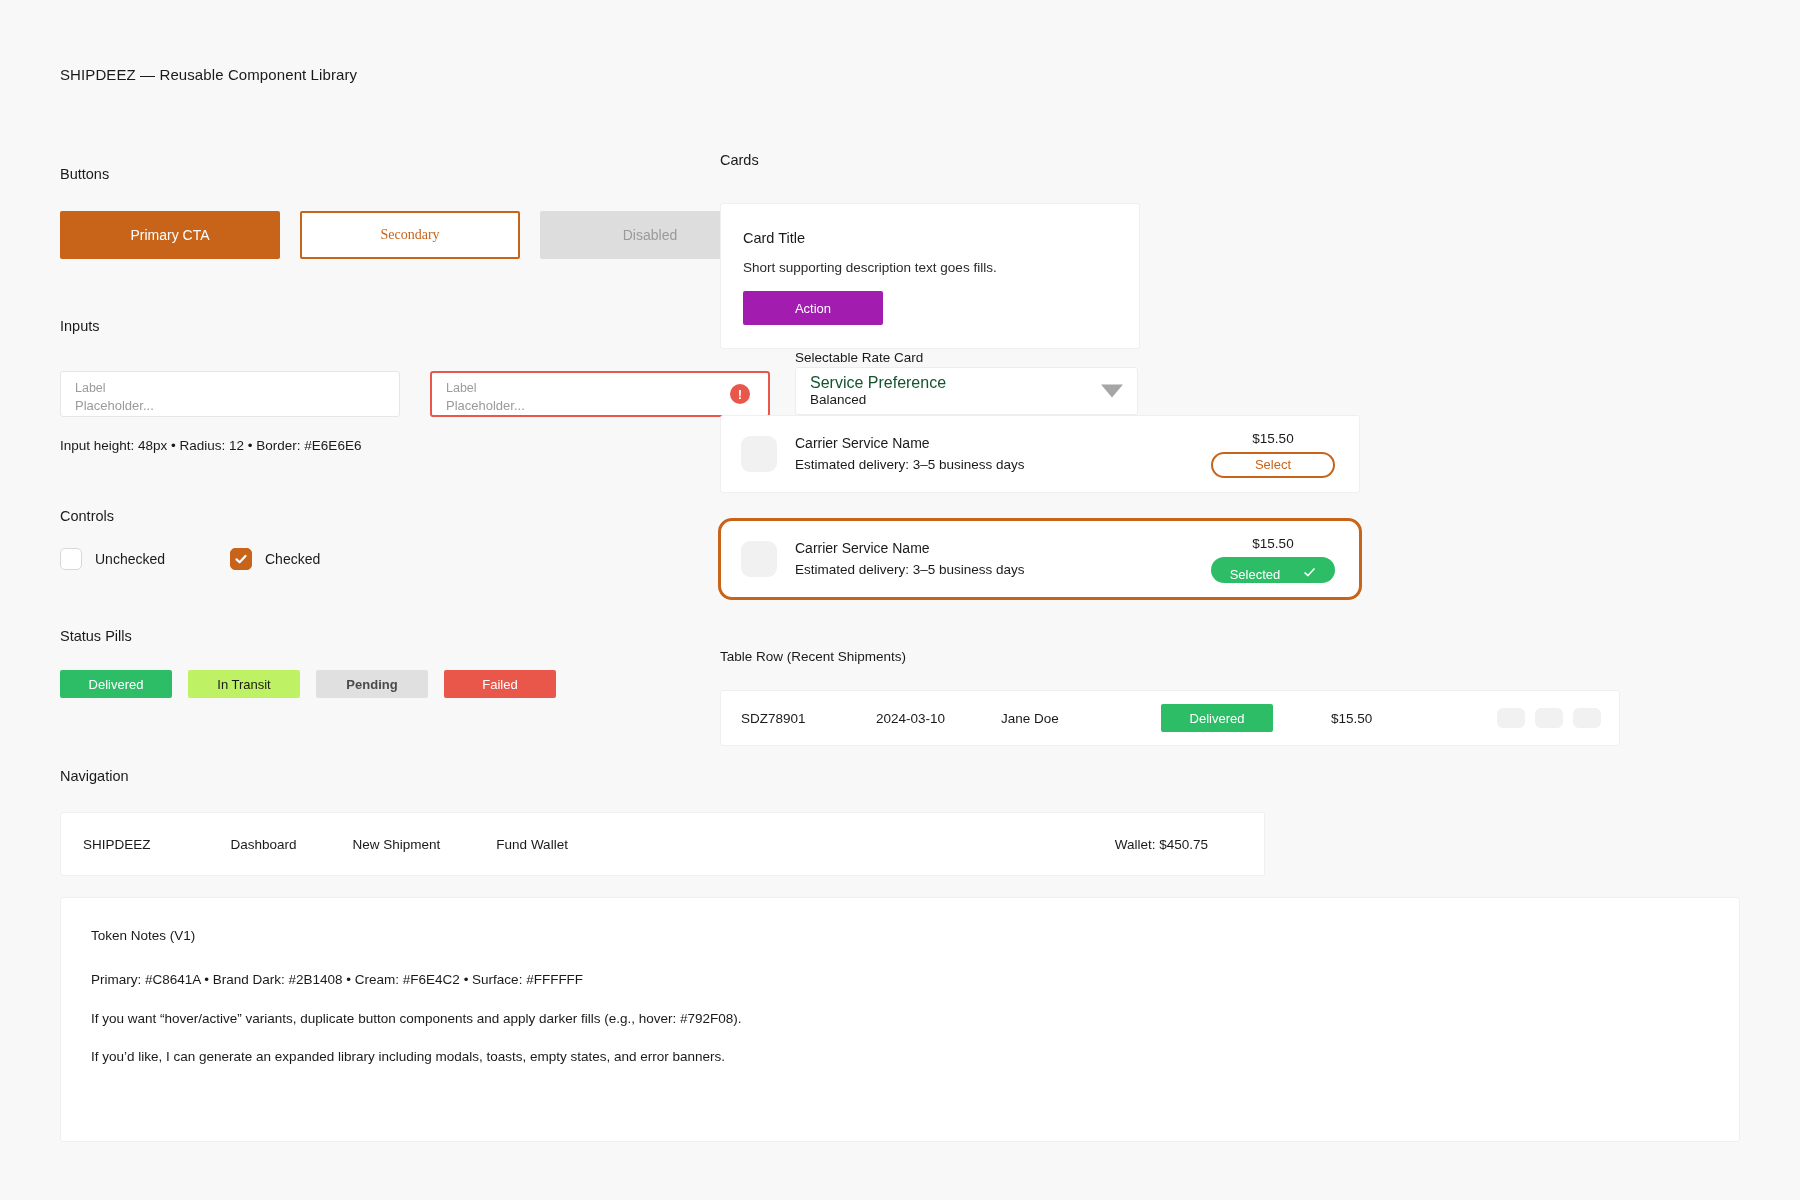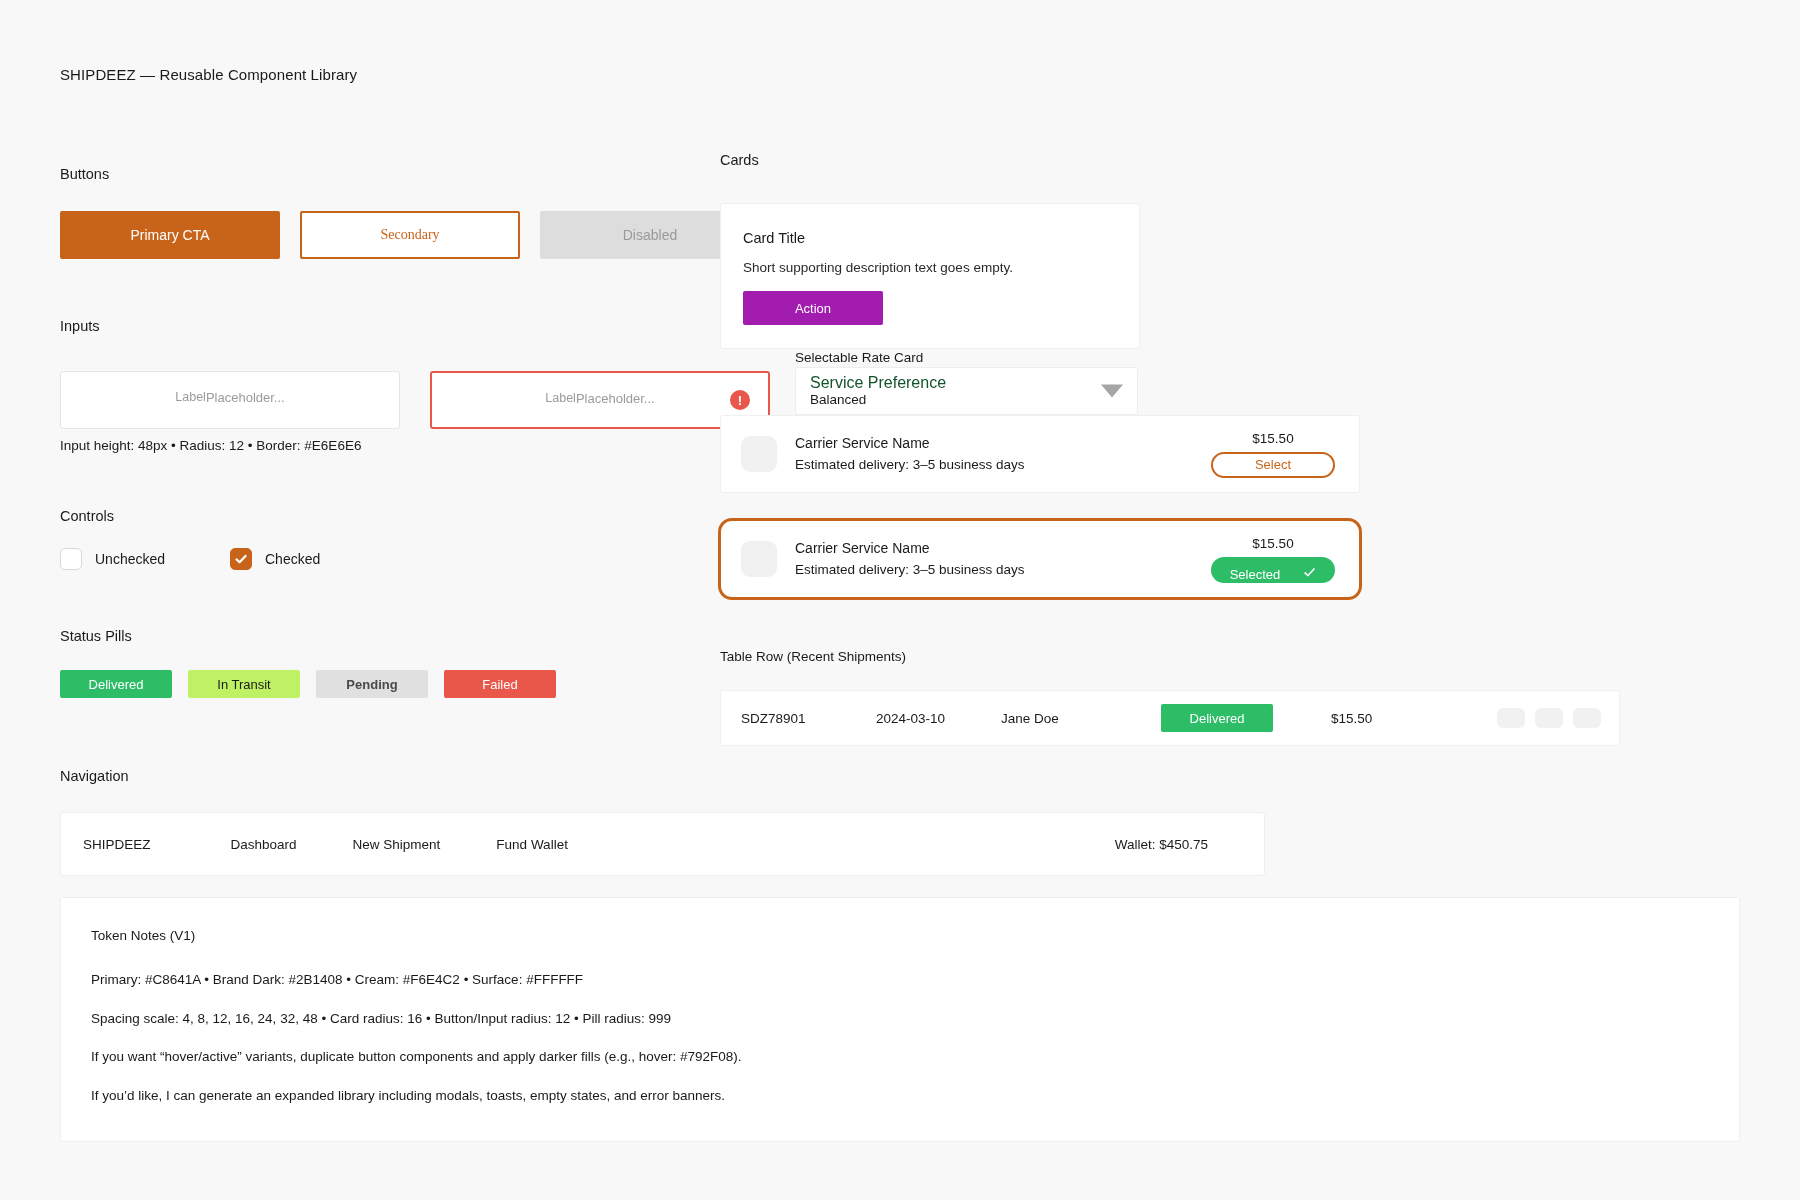--- a/index.html
+++ b/index.html
@@ -53,26 +53,27 @@
   }
   .btn-disabled {
     left: 540px; top: 211px; width: 220px;
     background: #DDDDDD; color: #9A9A9A;
     cursor: default;
   }
 
   
   .input-box {
     position: absolute;
-    height: 58px;
+    height: 46px;
     border-radius: 3px;
     background: #FFFFFF;
     border: 1px solid #E6E6E6;
-    padding: 17px 14px 0 14px;
+    padding: 5px 14px 0 14px;
     display: flex;
+    flex-direction: column;
     justify-content: center;
   }
   .input-normal { left: 60px; top: 371px; width: 340px; }
   .input-error  {
     left: 430px; top: 371px; width: 340px;
     border: 2px solid #E8574A;
     position: absolute;
   }
   .in-label { font-size: 12.5px; color: #9B9B9B; line-height: 17px; }
   .in-ph    { font-size: 13px; color: #9B9B9B; line-height: 17px; }
@@ -275,21 +276,21 @@
 
 <div class="pills">
   <div class="pill" id="pill0" style="background: rgb(46, 189, 103); color: rgb(255, 255, 255);">Delivered</div>
   <div class="pill" id="pill1" style="background: #bef264; color: rgb(26, 26, 26);">In Transit</div>
   <div class="pill" id="pill2" style="background: rgb(224, 224, 224); color: rgb(74, 74, 74); font-weight: bold;">Pending</div>
   <div class="pill" id="pill3" style="background: rgb(232, 87, 74); color: rgb(255, 255, 255);">Failed</div>
 </div>
 
 <div class="card card-demo">
   <div class="card-title">Card Title</div>
-  <div class="card-desc">Short supporting description text goes empty.</div>
+  <div class="card-desc">Short supporting description text goes fills.</div>
   <button class="card-action">Action</button>
 </div>
 
 <div class="select-label">Selectable Rate Card</div>
 <div class="select-box">
   <div class="sel-label">Service Preference</div>
   <div class="sel-value">Balanced</div>
   <span class="sel-caret"></span>
 </div>
 
@@ -344,16 +345,15 @@
     <span class="nav-link">Dashboard</span>
     <span class="nav-link">New Shipment</span>
     <span class="nav-link">Fund Wallet</span>
   </div>
   <div class="nav-wallet">Wallet: $450.75</div>
 </div>
 
 <div class="notes">
   <div class="notes-title">Token Notes (V1)</div>
   <div class="notes-line">Primary: #C8641A • Brand Dark: #2B1408 • Cream: #F6E4C2 • Surface: #FFFFFF</div>
-  <div class="notes-line">Spacing scale: 4, 8, 12, 16, 24, 32, 48 • Card radius: 16 • Button/Input radius: 12 • Pill radius: 999</div>
   <div class="notes-line">If you want “hover/active” variants, duplicate button components and apply darker fills (e.g., hover: #792F08).</div>
   <div class="notes-line">If you’d like, I can generate an expanded library including modals, toasts, empty states, and error banners.</div>
 </div>
 
 </body></html>

